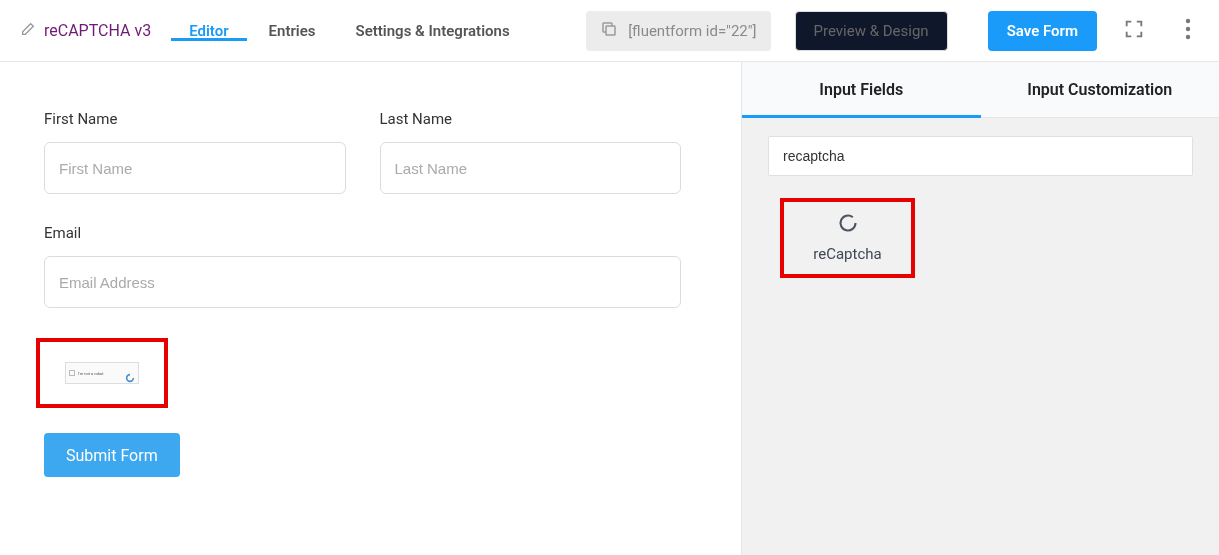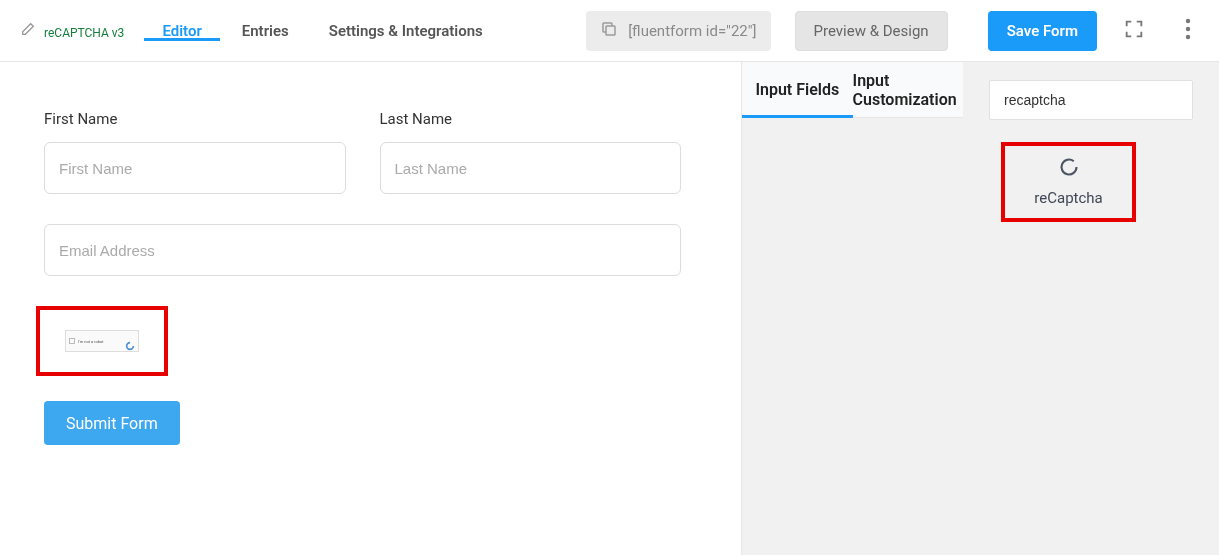--- a/index.html
+++ b/index.html
@@ -16,24 +16,24 @@
   .topbar {
     display: flex;
     align-items: center;
     height: 62px;
     border-bottom: 1px solid #e6e6e6;
     padding: 0 14px 0 20px;
     gap: 10px;
   }
   .title-wrap {
     display: flex;
-    align-items: flex-end;
+    align-items: flex-start;
     gap: 8px;
-    color: #15803d;
-    font-size: 12px;
+    color: #701a75;
+    font-size: 16px;
   }
   .title-wrap svg { width: 16px; height: 16px; stroke: #999; }
   .nav {
     display: flex;
     align-items: center;
     margin-left: 28px;
     gap: 40px;
     height: 62px;
   }
   .nav-item {
@@ -77,21 +77,21 @@
     align-items: center;
     justify-content: center;
     height: 40px;
     padding: 0 18px;
     font-size: 15px;
     border-radius: 4px;
     cursor: pointer;
     border: 1px solid transparent;
   }
   .btn-outline {
-    background: #e5e5e5;
+    background: #0f172a;
     border-color: #ddd;
     color: #666;
     margin-left: 14px;
   }
   .btn-primary {
     background: #1a9af9;
     color: #fff;
     font-weight: 600;
     margin-left: 30px;
   }
@@ -187,21 +187,21 @@
     border-radius: 4px;
     cursor: pointer;
   }
 
   
   .panel {
     width: 478px;
     background: #f1f1f1;
     border-left: 1px solid #e6e6e6;
     display: flex;
-    flex-direction: row;
+    flex-direction: column;
   }
   .panel-tabs {
     display: flex;
     background: #f9fafb;
     height: 56px;
     border-bottom: 1px solid #e6e6e6;
   }
   .panel-tab {
     flex: 1;
     display: flex;
@@ -320,20 +320,21 @@
         <input class="text-input" type="text" placeholder="First Name" style="">
       </div>
       <div class="form-col">
         <label class="field-label">Last Name</label>
         <input class="text-input" type="text" placeholder="Last Name" style="">
       </div>
     </div>
 
     <div class="form-row">
       <div class="form-col">
+        <label class="field-label">Email</label>
         <input class="text-input" type="text" placeholder="Email Address" style="">
       </div>
     </div>
 
     <div class="captcha-highlight">
       <div class="captcha-mini">
         <span class="box"></span>
         <span class="txt">I'm not a robot</span>
         <span class="logo">
           <svg viewBox="0 0 24 24">

